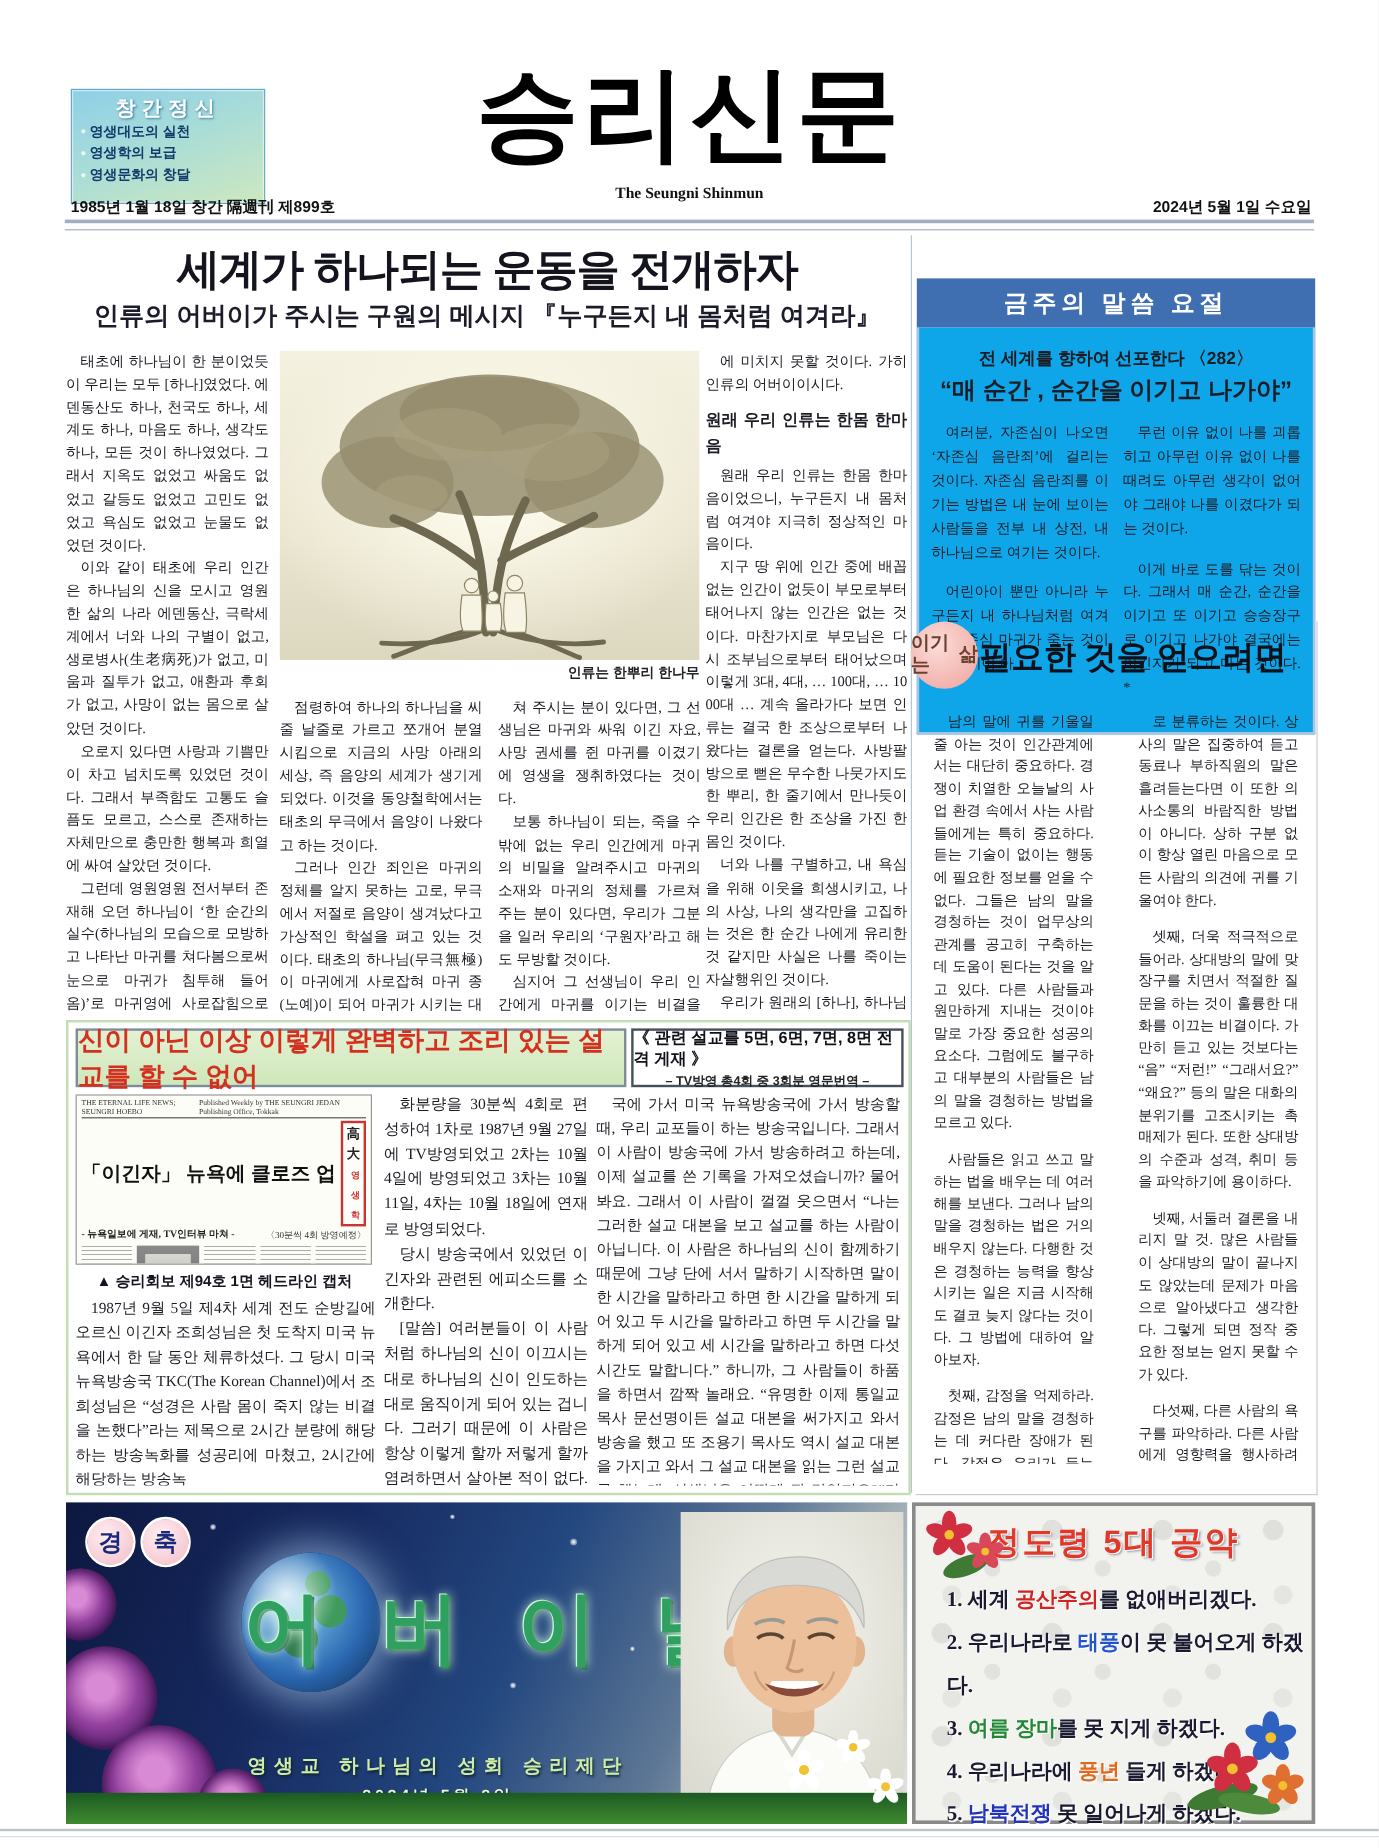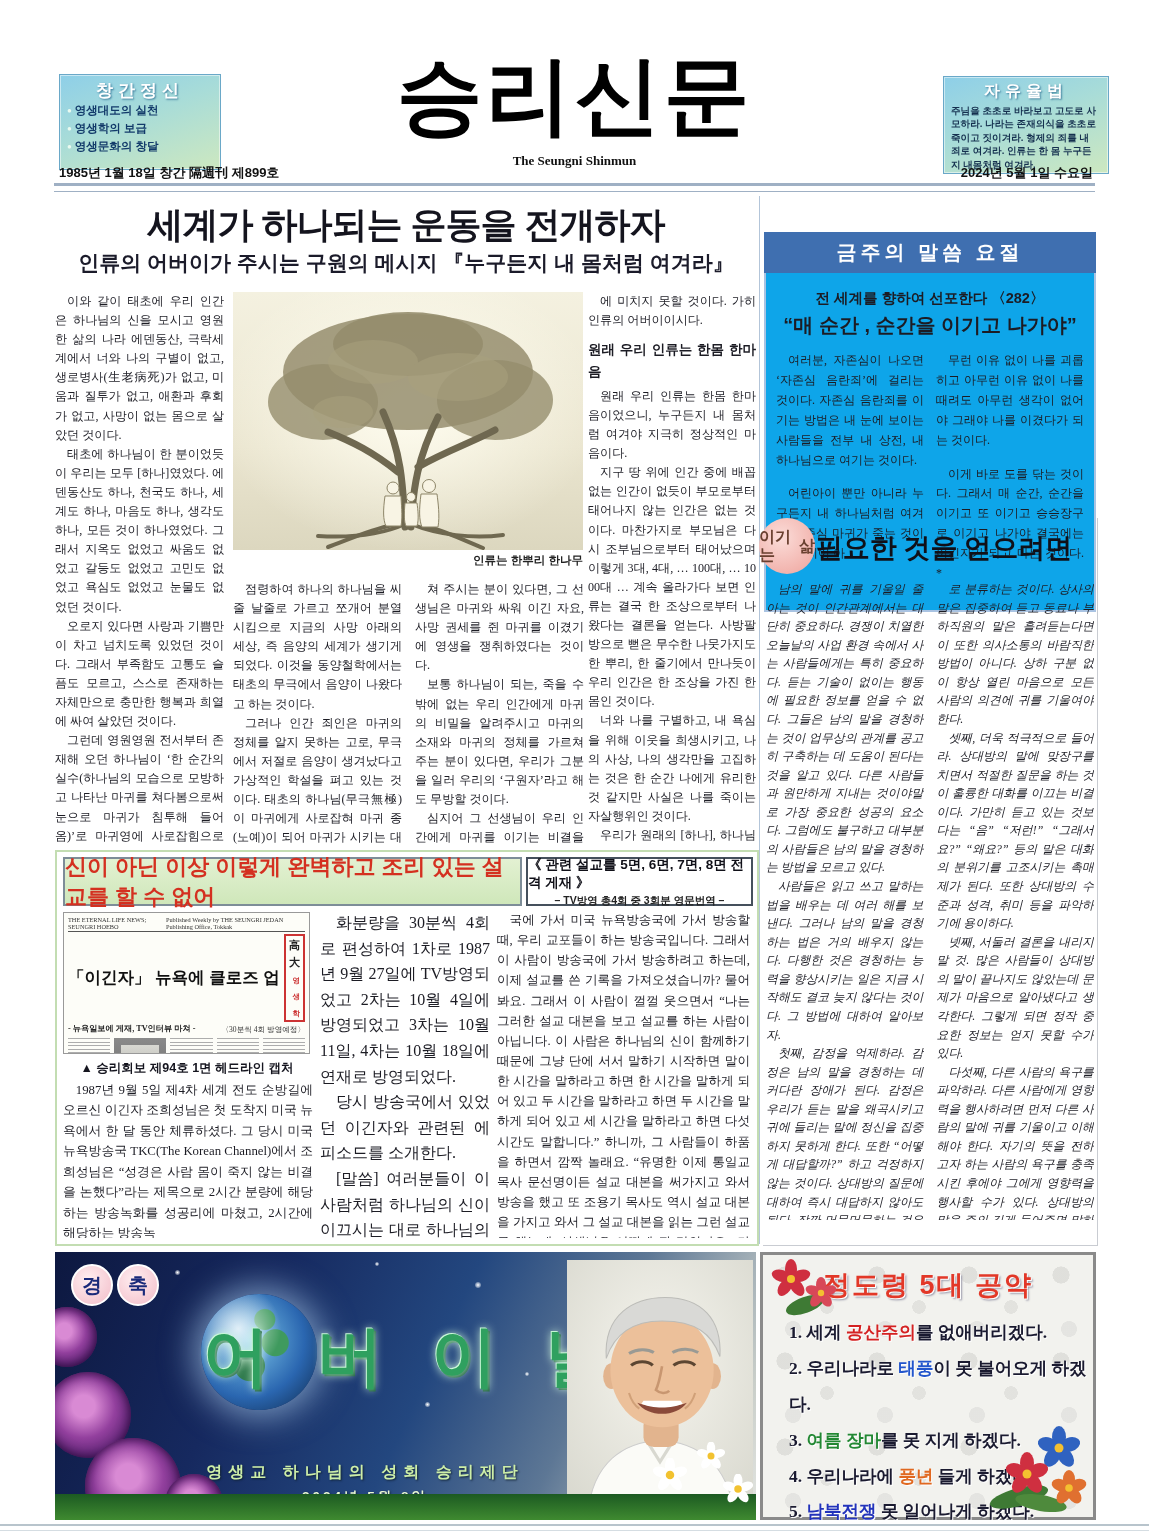--- a/index.html
+++ b/index.html
@@ -48,21 +48,21 @@
 
   
   #win-sec{left:763px;top:518px;width:334px;height:727px;border-right:1px solid #c9ccd2;border-bottom:1px solid #c9ccd2;}
   #win-badge{position:absolute;left:-4px;top:0;width:56px;height:56px;border-radius:50%;
             background:radial-gradient(circle at 40% 35%,#fbdcd8,#f2b4ae 70%,#e9a09c);
             display:flex;flex-direction:row;align-items:center;justify-content:center;
             font-family:"Liberation Sans",sans-serif;font-weight:bold;font-size:16px;color:#6a4030;line-height:1.15;}
   #win-title{margin:12px 0 14px 46px;width:270px;text-align:center;font-weight:bold;font-size:27px;color:#101018;}
   .win-cols{display:flex;gap:13px;padding:0 3px;}
   .win-col{flex:1;font-size:11.9px;line-height:1.56;text-align:justify;word-break:break-all;height:640px;overflow:hidden;}
-  .win-col p{margin:0;text-indent:1em;font-style:italic;}
+  .win-col p{margin:12px;text-indent:1em;}
 
   
   #sermon{left:55px;top:850px;width:700px;height:392px;border:2px solid #c3ddb2;background:#fff;}
   #sermon-head{position:absolute;left:6px;top:5px;width:455px;height:45px;background:linear-gradient(#e3f1d2,#cfe7ba);
             border:2px solid #7d8d98;display:flex;align-items:center;justify-content:center;
             font-family:"Liberation Sans",sans-serif;font-weight:900;font-size:22px;color:var(--header-red,#d43020);}
   #related-box{position:absolute;left:469px;top:5px;width:223px;height:45px;border:2px solid #45505c;background:#fff;
             display:flex;flex-direction:column;align-items:center;justify-content:center;}
   #related-l1{font-family:"Liberation Sans",sans-serif;font-weight:bold;font-size:13.5px;color:#101018;}
   #related-l2{font-family:"Liberation Sans",sans-serif;font-weight:bold;font-size:10.5px;color:#222;margin-top:2px;}
@@ -76,21 +76,21 @@
   .clip-stamp .s2{font-size:7.5px;color:#c33;font-weight:bold;}
   .clip-sub{font-size:8.2px;font-weight:bold;color:#222;margin-top:1px;}
   .clip-sub2{font-size:7.6px;color:#333;text-align:right;margin-top:-9px;}
   .clip-body{display:flex;gap:4px;margin-top:3px;height:78px;}
   .fake-lines{flex:1;background:repeating-linear-gradient(to bottom,#adadad 0 1px,transparent 1px 3.6px);}
   .clip-photo{width:52px;background:linear-gradient(#8a8a8a,#5a5a5a);position:relative;}
   .clip-photo:after{content:"";position:absolute;left:7px;top:7px;right:7px;bottom:10px;background:linear-gradient(#d8d8d2,#9a9a94);}
   #clip-caption{position:absolute;left:6px;top:208px;width:248px;text-align:center;font-family:"Liberation Sans",sans-serif;
             font-weight:bold;font-size:12.5px;color:#15151f;}
   #sermon-col1{position:absolute;left:6px;top:228px;width:250px;height:158px;font-size:12.8px;}
-  #sermon-col2{position:absolute;left:263px;top:58px;width:170px;height:328px;font-size:16px;}
+  #sermon-col2{position:absolute;left:263px;top:58px;width:170px;height:328px;font-size:13px;}
   #sermon-col3{position:absolute;left:440px;top:58px;width:253px;height:328px;font-size:12.6px;}
   .sermon-col{line-height:1.6;text-align:justify;word-break:break-all;overflow:hidden;}
   .sermon-col p{margin:0;text-indent:1em;}
 
   
   #banner{left:55px;top:1252px;width:701px;height:268px;overflow:hidden;
           background:linear-gradient(115deg,#0d1840 0%,#16295f 28%,#23477f 52%,#5d7795 72%,#c9cec9 92%,#e4e6e2 100%);}
   #banner .star{position:absolute;border-radius:50%;background:radial-gradient(#fff,rgba(255,255,255,0));}
   .poppy{position:absolute;border-radius:50%;
          background:radial-gradient(circle at 45% 40%,#d98ad4 0 16%,#93409e 45%,#5c2373 75%,#371050 100%);
@@ -140,35 +140,31 @@
   <div class="abs info-box" style="left:59px;top:74px;width:146px;height:86px;">
     <div class="ib-title">창간정신</div>
     <div class="ib-item"><span class="dot">●</span><span>영생대도의 실천</span></div>
     <div class="ib-item"><span class="dot">●</span><span>영생학의 보급</span></div>
     <div class="ib-item"><span class="dot">●</span><span>영생문화의 창달</span></div>
   </div>
 
   <div class="abs" id="masthead">승리신문</div>
   <div class="abs" id="masthead-en">The Seungni Shinmun</div>
 
-  <div class="abs info-box" style="left:943px;top:76px;width:150px;height:88px;">
-    <div class="ib-title" style="font-size:16px;">자유율법</div>
-    <div class="law-body">주님을 초초로 바라보고 고도로 사모하라. 나라는 존재의식을 초초로 죽이고 짓이겨라. 형제의 죄를 내 죄로 여겨라. 인류는 한 몸 누구든지 내몸처럼 여겨라.</div>
-  </div>
 
   <div class="abs dateline" style="left:59px;">1985년 1월 18일 창간  隔週刊  제899호</div>
   <div class="abs dateline" style="right:56px;">2024년 5월 1일 수요일</div>
   <div class="abs" id="header-rule"></div>
 
   <div class="abs" id="headline">세계가 하나되는 운동을 전개하자</div>
   <div class="abs" id="subheadline">인류의 어버이가 주시는 구원의 메시지 『누구든지 내 몸처럼 여겨라』</div>
 
   <div class="abs bodycol" style="left:55px;top:292px;width:169px;height:552px;">
+      <p>태초에 하나님이 한 분이었듯이 우리는 모두 [하나]였었다. 에덴동산도 하나, 천국도 하나, 세계도 하나, 마음도 하나, 생각도 하나, 모든 것이 하나였었다. 그래서 지옥도 없었고 싸움도 없었고 갈등도 없었고 고민도 없었고 욕심도 없었고 눈물도 없었던 것이다.</p>
       <p>이와 같이 태초에 우리 인간은 하나님의 신을 모시고 영원한 삶의 나라 에덴동산, 극락세계에서 너와 나의 구별이 없고, 생로병사(生老病死)가 없고, 미움과 질투가 없고, 애환과 후회가 없고, 사망이 없는 몸으로 살았던 것이다.</p>
-      <p>태초에 하나님이 한 분이었듯이 우리는 모두 [하나]였었다. 에덴동산도 하나, 천국도 하나, 세계도 하나, 마음도 하나, 생각도 하나, 모든 것이 하나였었다. 그래서 지옥도 없었고 싸움도 없었고 갈등도 없었고 고민도 없었고 욕심도 없었고 눈물도 없었던 것이다.</p>
       <p>오로지 있다면 사랑과 기쁨만이 차고 넘치도록 있었던 것이다. 그래서 부족함도 고통도 슬픔도 모르고, 스스로 존재하는 자체만으로 충만한 행복과 희열에 싸여 살았던 것이다.</p>
       <p>그런데 영원영원 전서부터 존재해 오던 하나님이 ‘한 순간의 실수(하나님의 모습으로 모방하고 나타난 마귀를 쳐다봄으로써 눈으로 마귀가 침투해 들어옴)’로 마귀영에 사로잡힘으로 말미암아 오늘날과 같은 마귀 세상으로 떨어진 것이다.</p>
     </div>
 
   <div class="abs" style="left:233px;top:292px;width:350px;height:258px;">
     <svg viewBox="0 0 350 258" width="350" height="258" preserveAspectRatio="none">
       <defs>
         <linearGradient id="tbg" x1="0" y1="0" x2="0" y2="1">
           <stop offset="0" stop-color="#f4f1e0"></stop>
             <stop offset="0.6" stop-color="#eae5cf"></stop>

